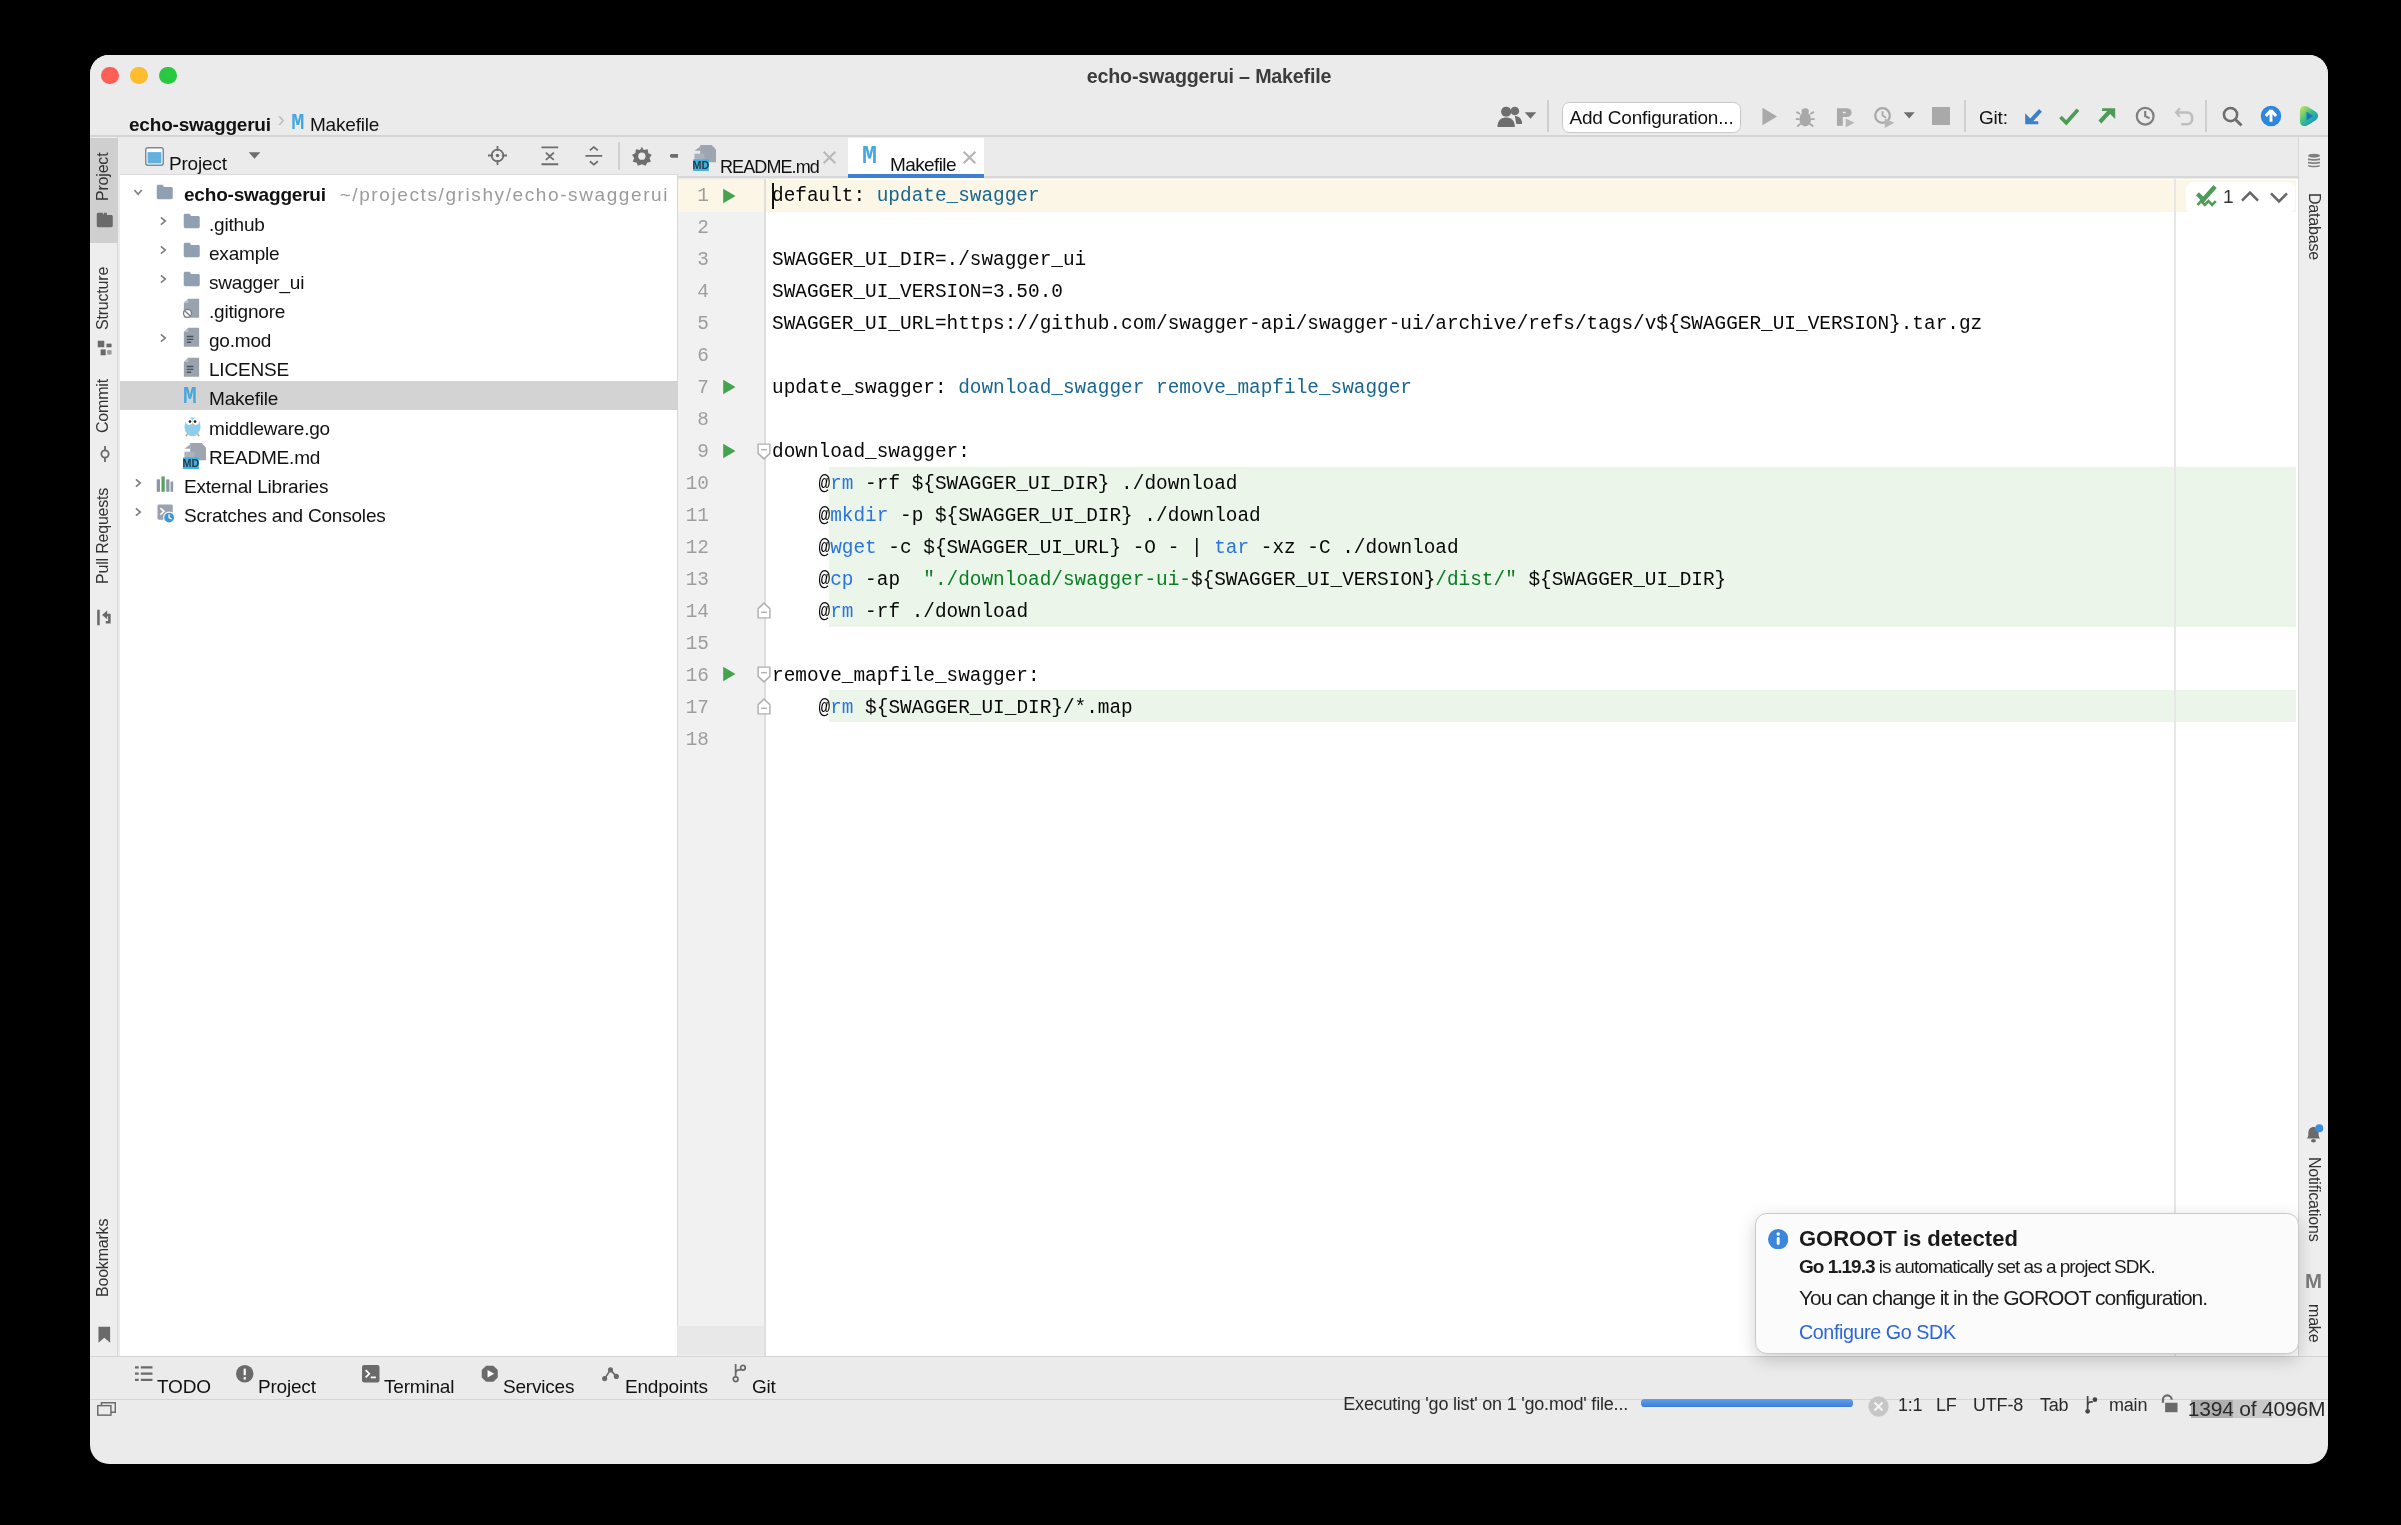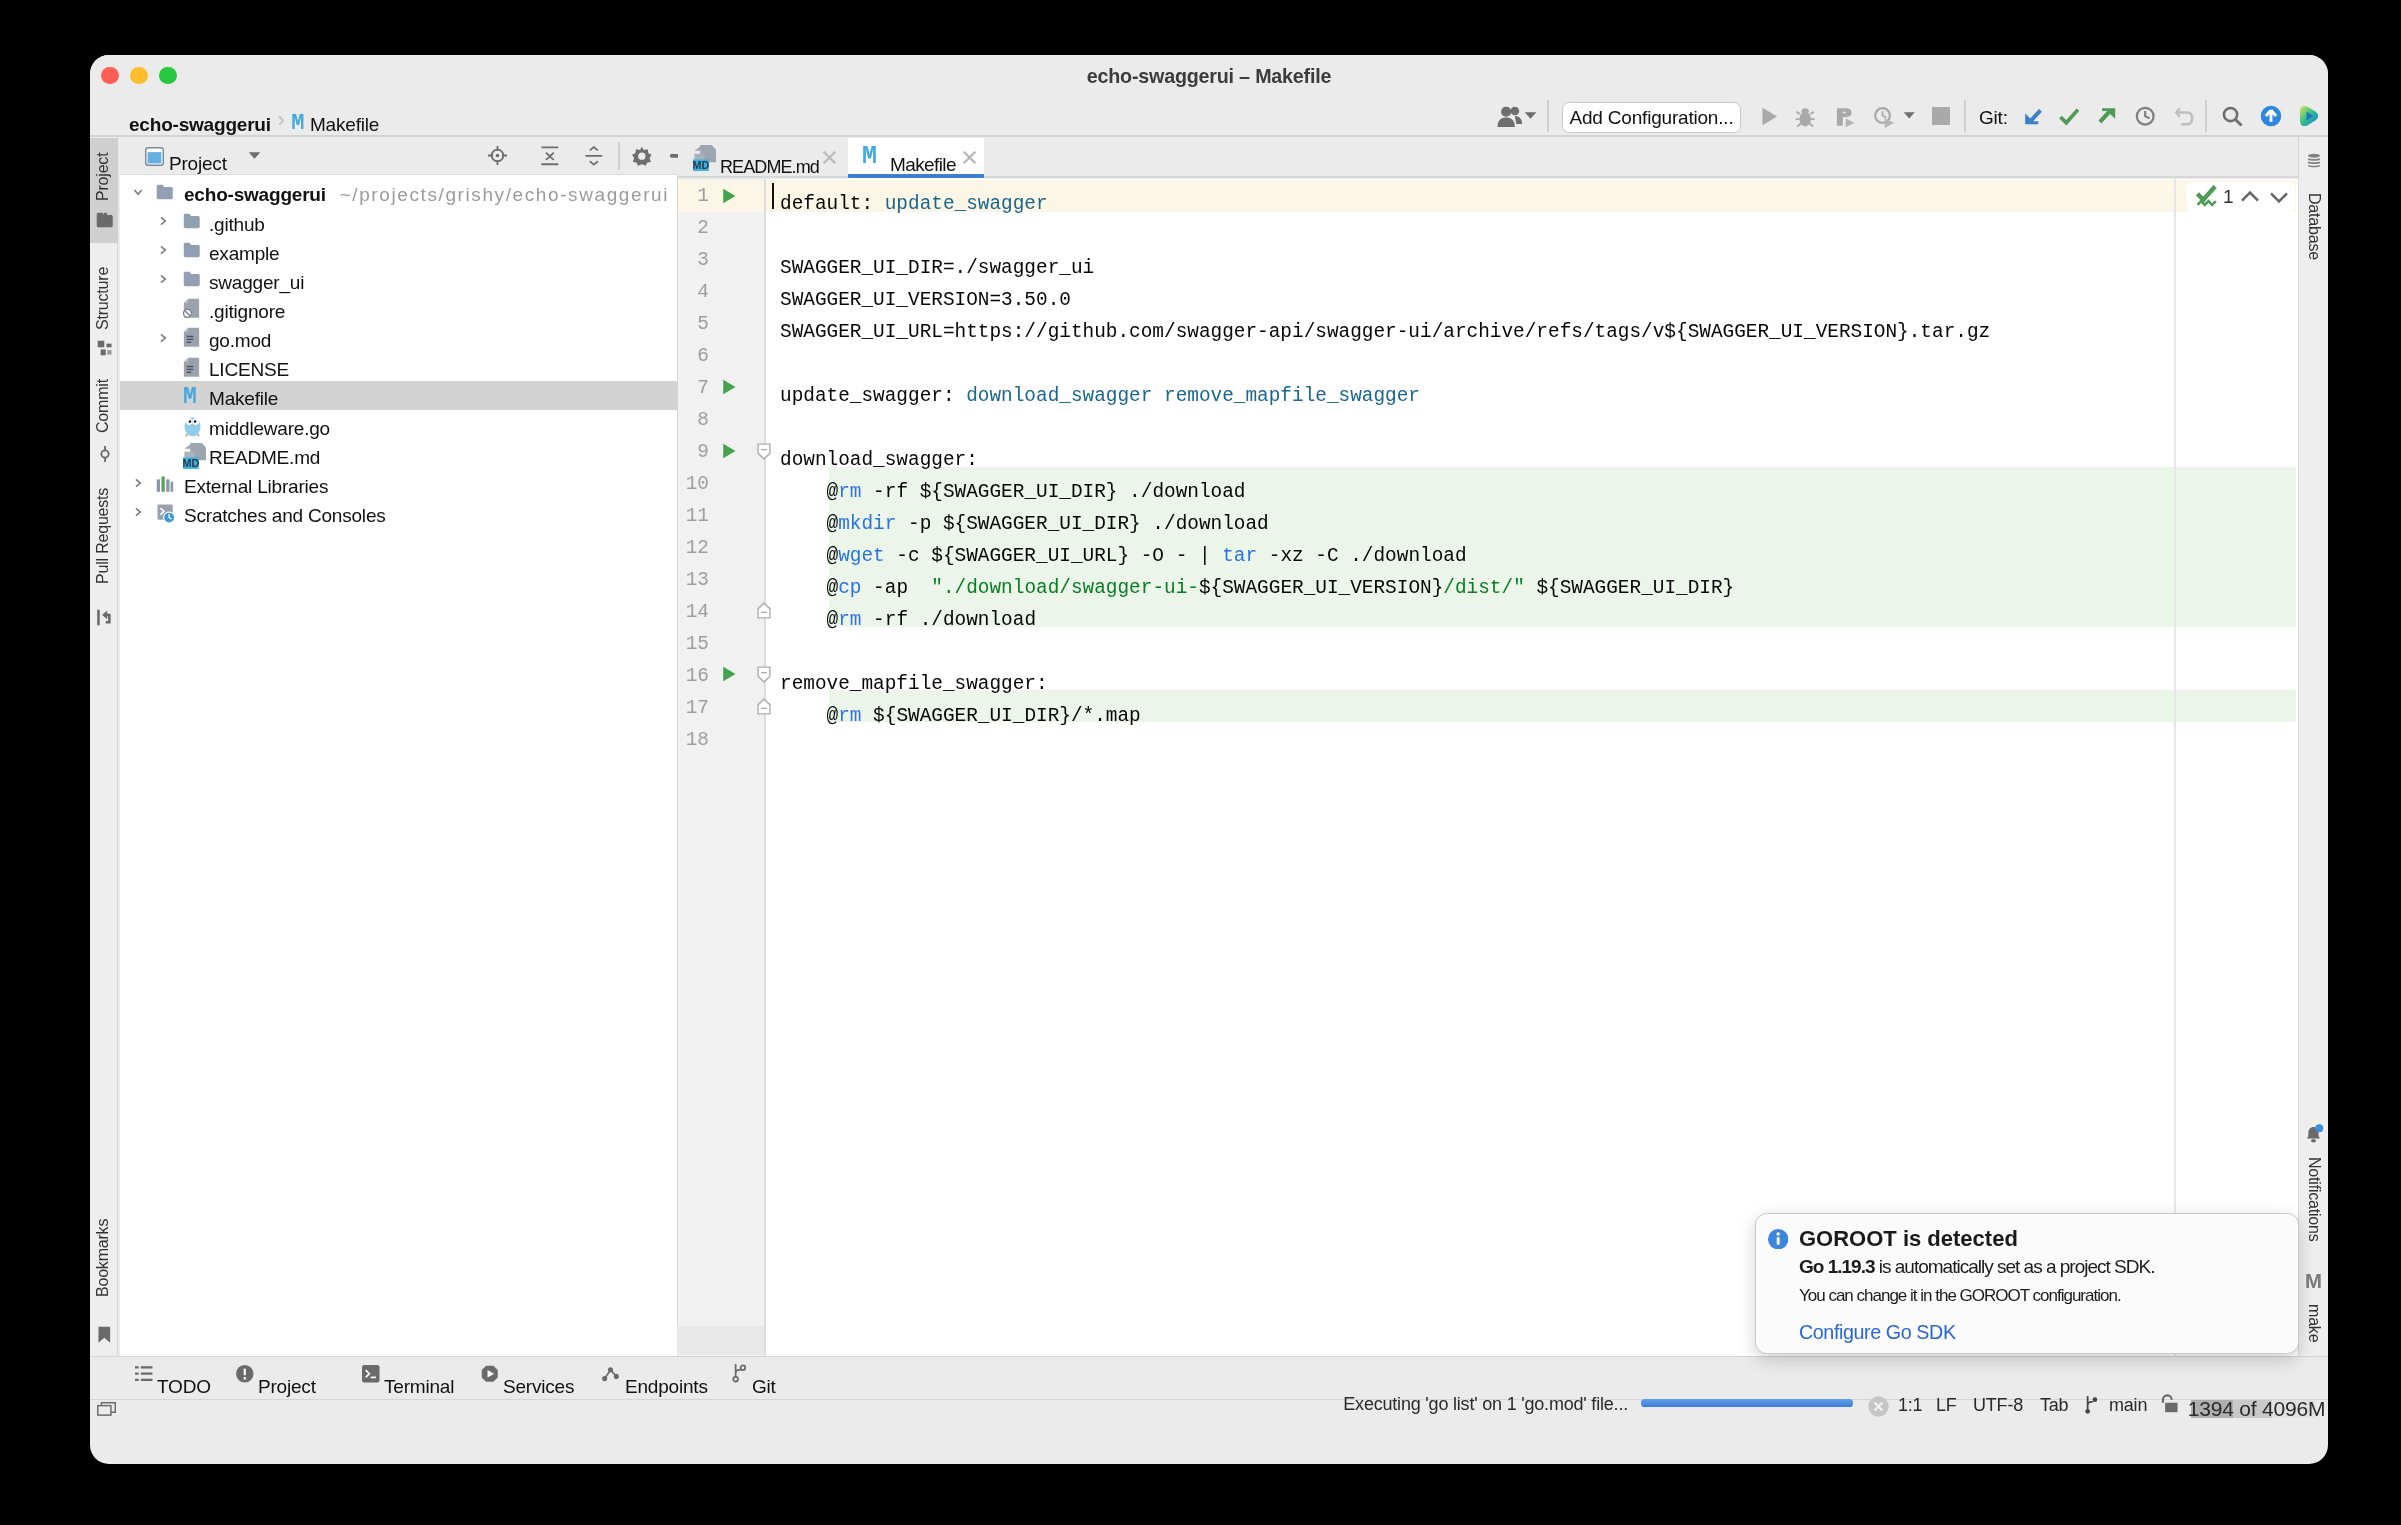--- a/index.html
+++ b/index.html
@@ -350,21 +350,21 @@
       <path d="M1.5 21.5 L17.5 21.5 L17.5 9 L9.5 1.5 L1.5 9 Z" fill="#fff" stroke="#b0b0b0" stroke-width="2"></path>
       <path d="M5.5 14 L13.5 14" stroke="#b0b0b0" stroke-width="2"></path>
     </svg>
   <svg class="abs" style="left:667px;top:643px" width="14" height="17" viewBox="0 0 19 23">
       <path d="M1.5 21.5 L17.5 21.5 L17.5 9 L9.5 1.5 L1.5 9 Z" fill="#fff" stroke="#b0b0b0" stroke-width="2"></path>
       <path d="M5.5 14 L13.5 14" stroke="#b0b0b0" stroke-width="2"></path>
     </svg>
 
   <div class="abs" style="left:682px;top:128px;width:2.2px;height:26px;background:#111"></div>
 
-  <pre class="abs mono" id="code" style="left:682px;top:125px;margin:8px;font-size:19.4px;line-height:32px;color:#070707">default: <span style="color:#19678f">update_swagger</span>
+  <pre class="abs mono" id="code" style="left:682px;top:125px;margin:0;font-size:19.4px;line-height:32px;color:#070707">default: <span style="color:#19678f">update_swagger</span>
 
 SWAGGER_UI_DIR=./swagger_ui
 SWAGGER_UI_VERSION=3.50.0
 SWAGGER_UI_URL=https://github.com/swagger-api/swagger-ui/archive/refs/tags/v${SWAGGER_UI_VERSION}.tar.gz
 
 update_swagger: <span style="color:#19678f">download_swagger remove_mapfile_swagger</span>
 
 download_swagger:
     @<span style="color:#2a74dd">rm</span> -rf ${SWAGGER_UI_DIR} ./download
     @<span style="color:#2a74dd">mkdir</span> -p ${SWAGGER_UI_DIR} ./download
@@ -476,16 +476,16 @@
   <div class="abs ui ctr" style="left:2101px;top:1345px;width:131px;height:18px;font-size:21px;color:#2a2a2a">1394 of 4096M</div>
 
   <div class="abs" style="left:1665px;top:1158px;width:544px;height:141px;background:#fcfbfc;border:1.5px solid #c9c9c9;border-radius:11.7px;box-shadow:0 5.8px 17.5px rgba(0,0,0,0.18)"></div>
   <svg class="abs" style="left:1678px;top:1174px" width="20.4" height="20.4" viewBox="0 0 28 28">
       <circle cx="14" cy="14" r="14" fill="#3c86dc"></circle>
       <rect x="12" y="11" width="4" height="11" rx="2" fill="#fff"></rect>
       <circle cx="14" cy="7" r="2.4" fill="#fff"></circle>
     </svg>
   <div class="abs ui" style="left:1709px;top:1171px;font-size:22px;font-weight:bold;letter-spacing:0px;color:#1a1a1a">GOROOT is detected</div>
   <div class="abs ui" style="left:1709px;top:1201px;font-size:19px;letter-spacing:-1px;color:#1c1c1c"><b>Go 1.19.3</b> is automatically set as a project SDK.</div>
-  <div class="abs ui" style="left:1709px;top:1231px;font-size:17px;letter-spacing:-1px;color:#1c1c1c">You can change it in the GOROOT configuration.</div>
+  <div class="abs ui" style="left:1709px;top:1231px;font-size:21px;letter-spacing:-1px;color:#1c1c1c">You can change it in the GOROOT configuration.</div>
   <div class="abs ui" style="left:1709px;top:1266px;font-size:19.7px;letter-spacing:-0.4px;color:#2a65d9">Configure Go SDK</div>
 </div>
 
 
 </body></html>

